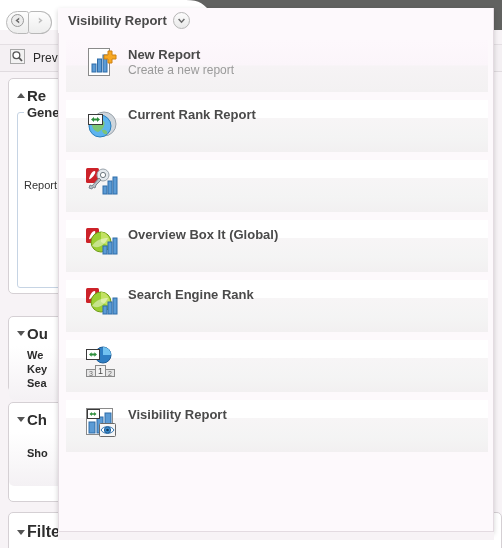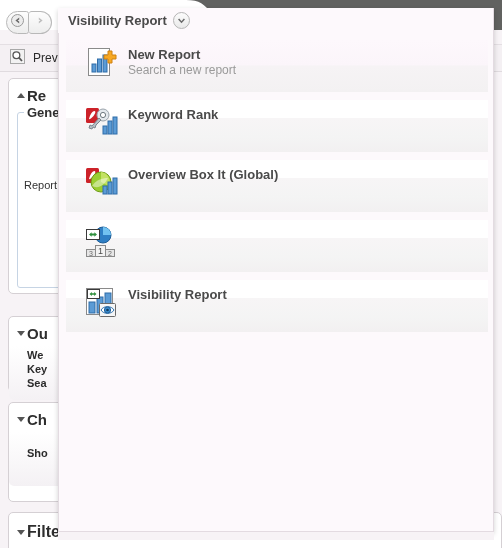--- a/index.html
+++ b/index.html
@@ -352,42 +352,54 @@
         <svg width="34" height="34" viewBox="0 0 34 34">
           <rect x="4.5" y="2.5" width="21" height="27" fill="#ffffff" stroke="#8a8a8a"></rect>
           <rect x="8" y="18" width="4" height="8" fill="#5b9bd5" stroke="#2f6da8"></rect>
           <rect x="13.5" y="13" width="4" height="13" fill="#5b9bd5" stroke="#2f6da8"></rect>
           <rect x="19" y="9" width="4" height="17" fill="#5b9bd5" stroke="#2f6da8"></rect>
           <path d="M24,5 L28,5 L28,9 L32,9 L32,13 L28,13 L28,17 L24,17 L24,13 L20,13 L20,9 L24,9 Z" fill="#f7a823" stroke="#cf8212"></path>
         </svg>
       </div>
       <div class="mi-text">
         <div class="mi-title">New Report</div>
-        <div class="mi-sub">Search a new report</div>
-      </div>
-    </div>
-
+        <div class="mi-sub">Create a new report</div>
+      </div>
+    </div>
+
+    <div class="menu-item">
+      <div class="mi-icon">
+        <svg width="34" height="34" viewBox="0 0 34 34">
+          <circle cx="20" cy="18" r="12" fill="#cfd6dc" stroke="#9aa3ab"></circle>
+          <circle cx="16" cy="20" r="11" fill="#5db4ef" stroke="#2a7fbc"></circle>
+          <path d="M8,16 C12,14 16,18 20,15 C22,20 18,24 14,26 C10,25 7,21 8,16 Z" fill="#7cc576"></path>
+          <path d="M18,24 C21,23 24,25 23,28 C21,29 18,27 18,24 Z" fill="#7cc576"></path>
+          <rect x="4.5" y="8.5" width="14" height="10" fill="#ffffff" stroke="#3a3a3a"></rect>
+          <path d="M7,13.5 L10,11 L10,12.5 L13,12.5 L13,11 L16,13.5 L13,16 L13,14.5 L10,14.5 L10,16 Z" fill="#2d8f3c"></path>
+        </svg>
+      </div>
+      <div class="mi-text">
+        <div class="mi-title">Current Rank Report</div>
+        <div class="mi-sub"></div>
+      </div>
+    </div>
 
     <div class="menu-item">
       <div class="mi-icon">
         <svg width="34" height="34" viewBox="0 0 34 34">
           <rect x="2" y="2" width="13" height="15" rx="1.5" fill="#cc2229"></rect>
           <path d="M5,13 C6,9 8,5 10.5,5 C12,5 11.5,8 8.5,11 C6.5,13 5,13.5 5,13 Z" fill="#ffffff"></path>
           <circle cx="19" cy="9" r="6" fill="#e3e8ec" stroke="#9aa3ab"></circle>
           <circle cx="19" cy="9" r="2.6" fill="#ffffff" stroke="#6f7980"></circle>
           <path d="M15,12 L8,20 L6,19 L5,22 L8,23 L9,21 L11,22 L12,19 L17,14 Z" fill="#b7c0c7" stroke="#7d868d"></path>
           <rect x="19" y="20" width="4" height="8" fill="#5b9bd5" stroke="#2f6da8"></rect>
           <rect x="24" y="15" width="4" height="13" fill="#5b9bd5" stroke="#2f6da8"></rect>
           <rect x="29" y="11" width="4" height="17" fill="#5b9bd5" stroke="#2f6da8"></rect>
         </svg>
       </div>
-      <div class="mi-text">
-        <div class="mi-title">Keyword Rank</div>
-        <div class="mi-sub"></div>
-      </div>
     </div>
 
 
     <div class="menu-item">
       <div class="mi-icon">
         <svg width="34" height="34" viewBox="0 0 34 34">
           <rect x="2" y="2" width="13" height="15" rx="1.5" fill="#cc2229"></rect>
           <path d="M5,13 C6,9 8,5 10.5,5 C12,5 11.5,8 8.5,11 C6.5,13 5,13.5 5,13 Z" fill="#ffffff"></path>
           <circle cx="17" cy="16" r="10" fill="#9acd32" stroke="#6f9c16"></circle>
           <path d="M17,6 A10,10 0 0,1 25,20 L17,16 Z" fill="#c3e263"></path>
@@ -396,20 +408,38 @@
           <rect x="24" y="16" width="4" height="12" fill="#5b9bd5" stroke="#2f6da8"></rect>
           <rect x="29" y="12" width="4" height="16" fill="#5b9bd5" stroke="#2f6da8"></rect>
         </svg>
       </div>
       <div class="mi-text">
         <div class="mi-title">Overview Box It (Global)</div>
         <div class="mi-sub"></div>
       </div>
     </div>
 
+    <div class="menu-item">
+      <div class="mi-icon">
+        <svg width="34" height="34" viewBox="0 0 34 34">
+          <rect x="2" y="2" width="13" height="15" rx="1.5" fill="#cc2229"></rect>
+          <path d="M5,13 C6,9 8,5 10.5,5 C12,5 11.5,8 8.5,11 C6.5,13 5,13.5 5,13 Z" fill="#ffffff"></path>
+          <circle cx="17" cy="16" r="10" fill="#9acd32" stroke="#6f9c16"></circle>
+          <path d="M17,6 A10,10 0 0,1 25,20 L17,16 Z" fill="#c3e263"></path>
+          <path d="M8,20 C12,14 18,12 24,12 C20,20 14,23 8,20 Z" fill="#ffffff" opacity="0.45"></path>
+          <rect x="19" y="20" width="4" height="8" fill="#5b9bd5" stroke="#2f6da8"></rect>
+          <rect x="24" y="16" width="4" height="12" fill="#5b9bd5" stroke="#2f6da8"></rect>
+          <rect x="29" y="12" width="4" height="16" fill="#5b9bd5" stroke="#2f6da8"></rect>
+        </svg>
+      </div>
+      <div class="mi-text">
+        <div class="mi-title">Search Engine Rank</div>
+        <div class="mi-sub"></div>
+      </div>
+    </div>
 
     <div class="menu-item">
       <div class="mi-icon">
         <svg width="34" height="34" viewBox="0 0 34 34">
           <circle cx="19" cy="9" r="8" fill="#2f7fc4" stroke="#1d5c96"></circle>
           <path d="M19,1 A8,8 0 0,1 27,9 L19,9 Z" fill="#72c2f0"></path>
           <rect x="2.5" y="3.5" width="13" height="10" fill="#ffffff" stroke="#3a3a3a"></rect>
           <path d="M5,8.5 L7.6,6.3 L7.6,7.6 L10.4,7.6 L10.4,6.3 L13,8.5 L10.4,10.7 L10.4,9.4 L7.6,9.4 L7.6,10.7 Z" fill="#2d8f3c"></path>
           <rect x="11.5" y="19.5" width="10" height="11" fill="#f2f2f2" stroke="#8a8a8a"></rect>
           <rect x="2.5" y="23.5" width="9" height="7" fill="#e6e6e6" stroke="#8a8a8a"></rect>

